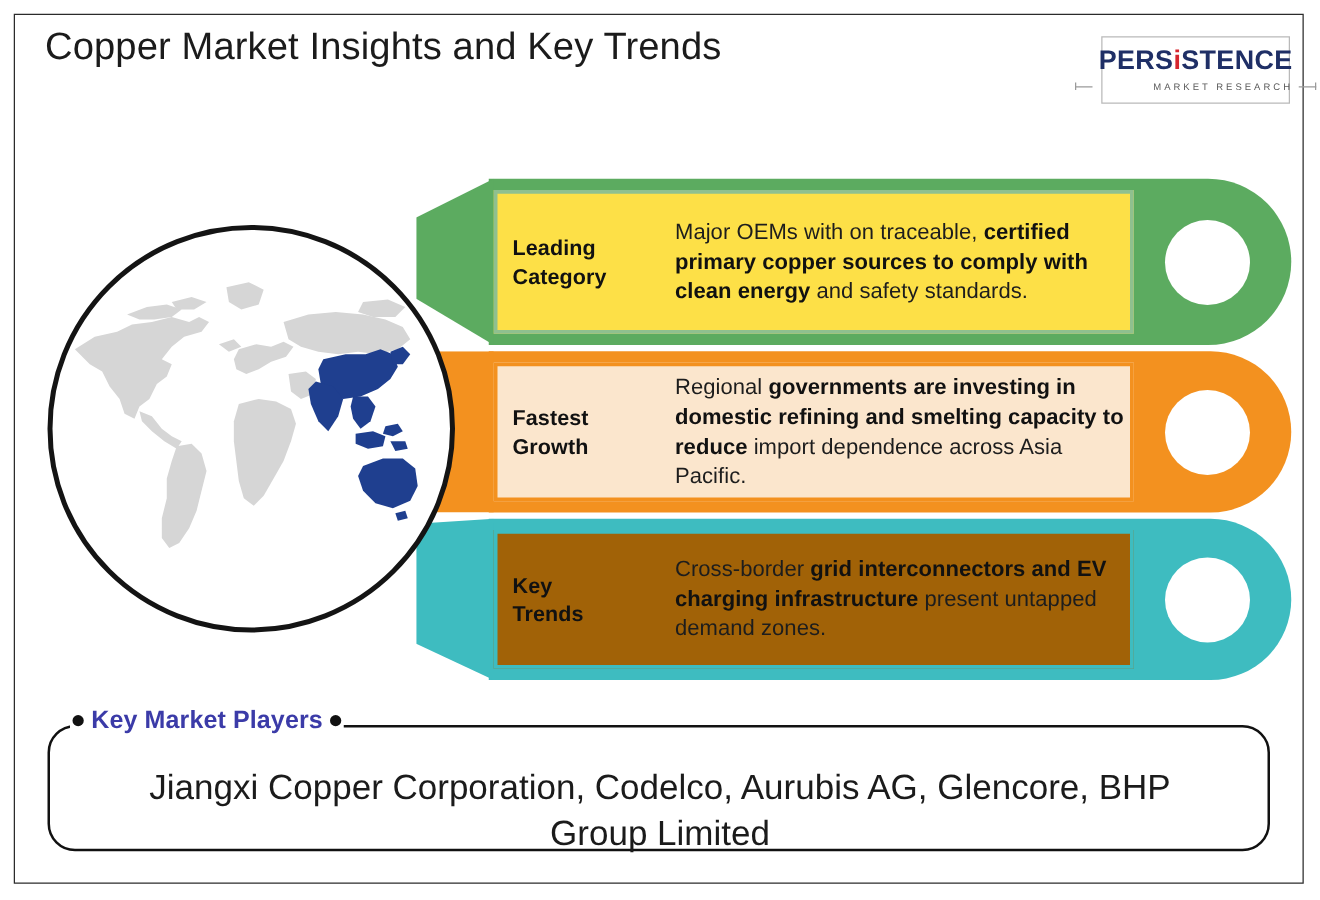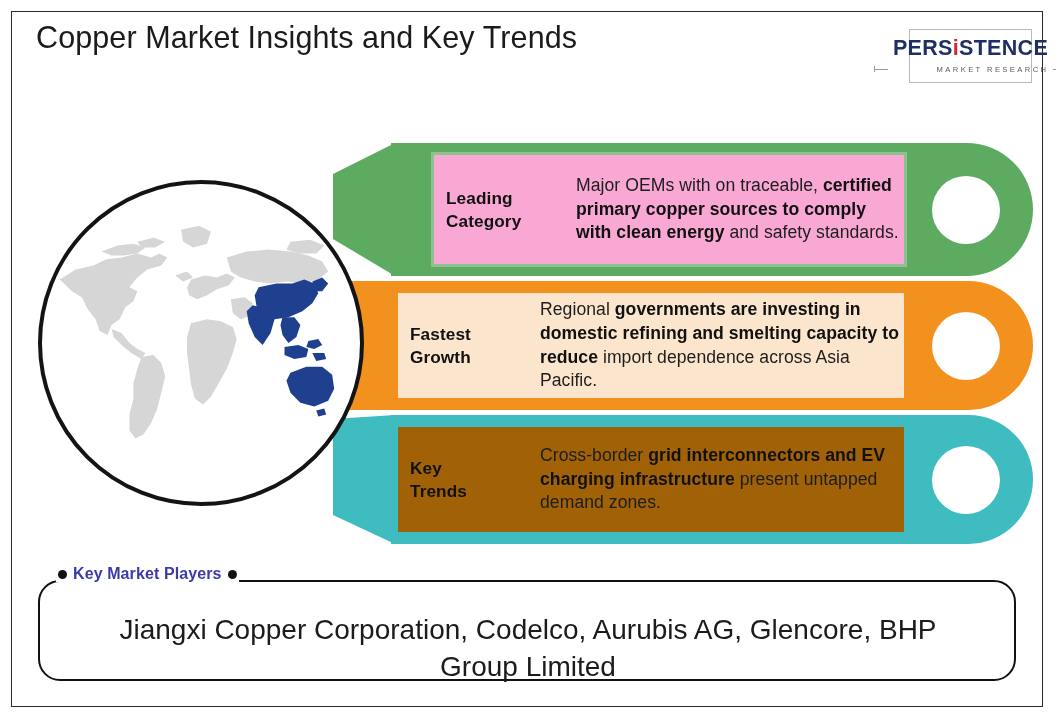--- a/index.html
+++ b/index.html
@@ -36,21 +36,21 @@
     font-size: 30.5px;
     color: #1b1b1b;
     font-weight: 400;
     letter-spacing: 0.1px;
     white-space: nowrap;
   }
   .logo-box {
     position: absolute;
     right: 24px;
     top: 29px;
-    width: 123px;
+    width: 151px;
     height: 54px;
     border: 1px solid #b9b9b9;
     background: #ffffff;
     box-sizing: border-box;
     display: flex;
     flex-direction: column;
     align-items: center;
     justify-content: center;
   }
   .logo-word {
@@ -169,21 +169,21 @@
     color: #1d1d1d;
     line-height: 1.34;
     letter-spacing: 0.05px;
     padding-left: 6px;
   }
   .tag-text b { font-weight: 700; color: #111111; }
 
   
   #tag-leading { top: 143px; height: 133px; }
   #tag-leading .tag-body { background: #5cab60; }
-  #tag-leading .tag-inner { background: #f9a8d4; border-color: #8fc08f; margin-left: 36px; }
+  #tag-leading .tag-inner { background: #fde047; border-color: #8fc08f; }
   
   #tag-fastest { top: 281px; height: 129px; }
   #tag-fastest .tag-body { background: #f3911f; }
   #tag-fastest .tag-inner { background: #fbe6cd; border-color: #f3911f; }
   
   #tag-trends { top: 415px; height: 129px; }
   #tag-trends .tag-body { background: #3ebcc0; }
   #tag-trends .tag-inner { background: #a16207; border-color: #3ebcc0; }
 
   
@@ -211,21 +211,21 @@
     padding: 0 2px;
   }
   .players-dot {
     width: 9px;
     height: 9px;
     border-radius: 50%;
     background: #111111;
     flex: none;
   }
   .players-title {
-    font-size: 16px;
+    font-size: 20px;
     font-weight: 700;
     color: #3b3ba8;
     letter-spacing: 0.1px;
     white-space: nowrap;
     line-height: 1;
   }
   .players-text {
     position: absolute;
     left: 78px;
     right: 78px;

